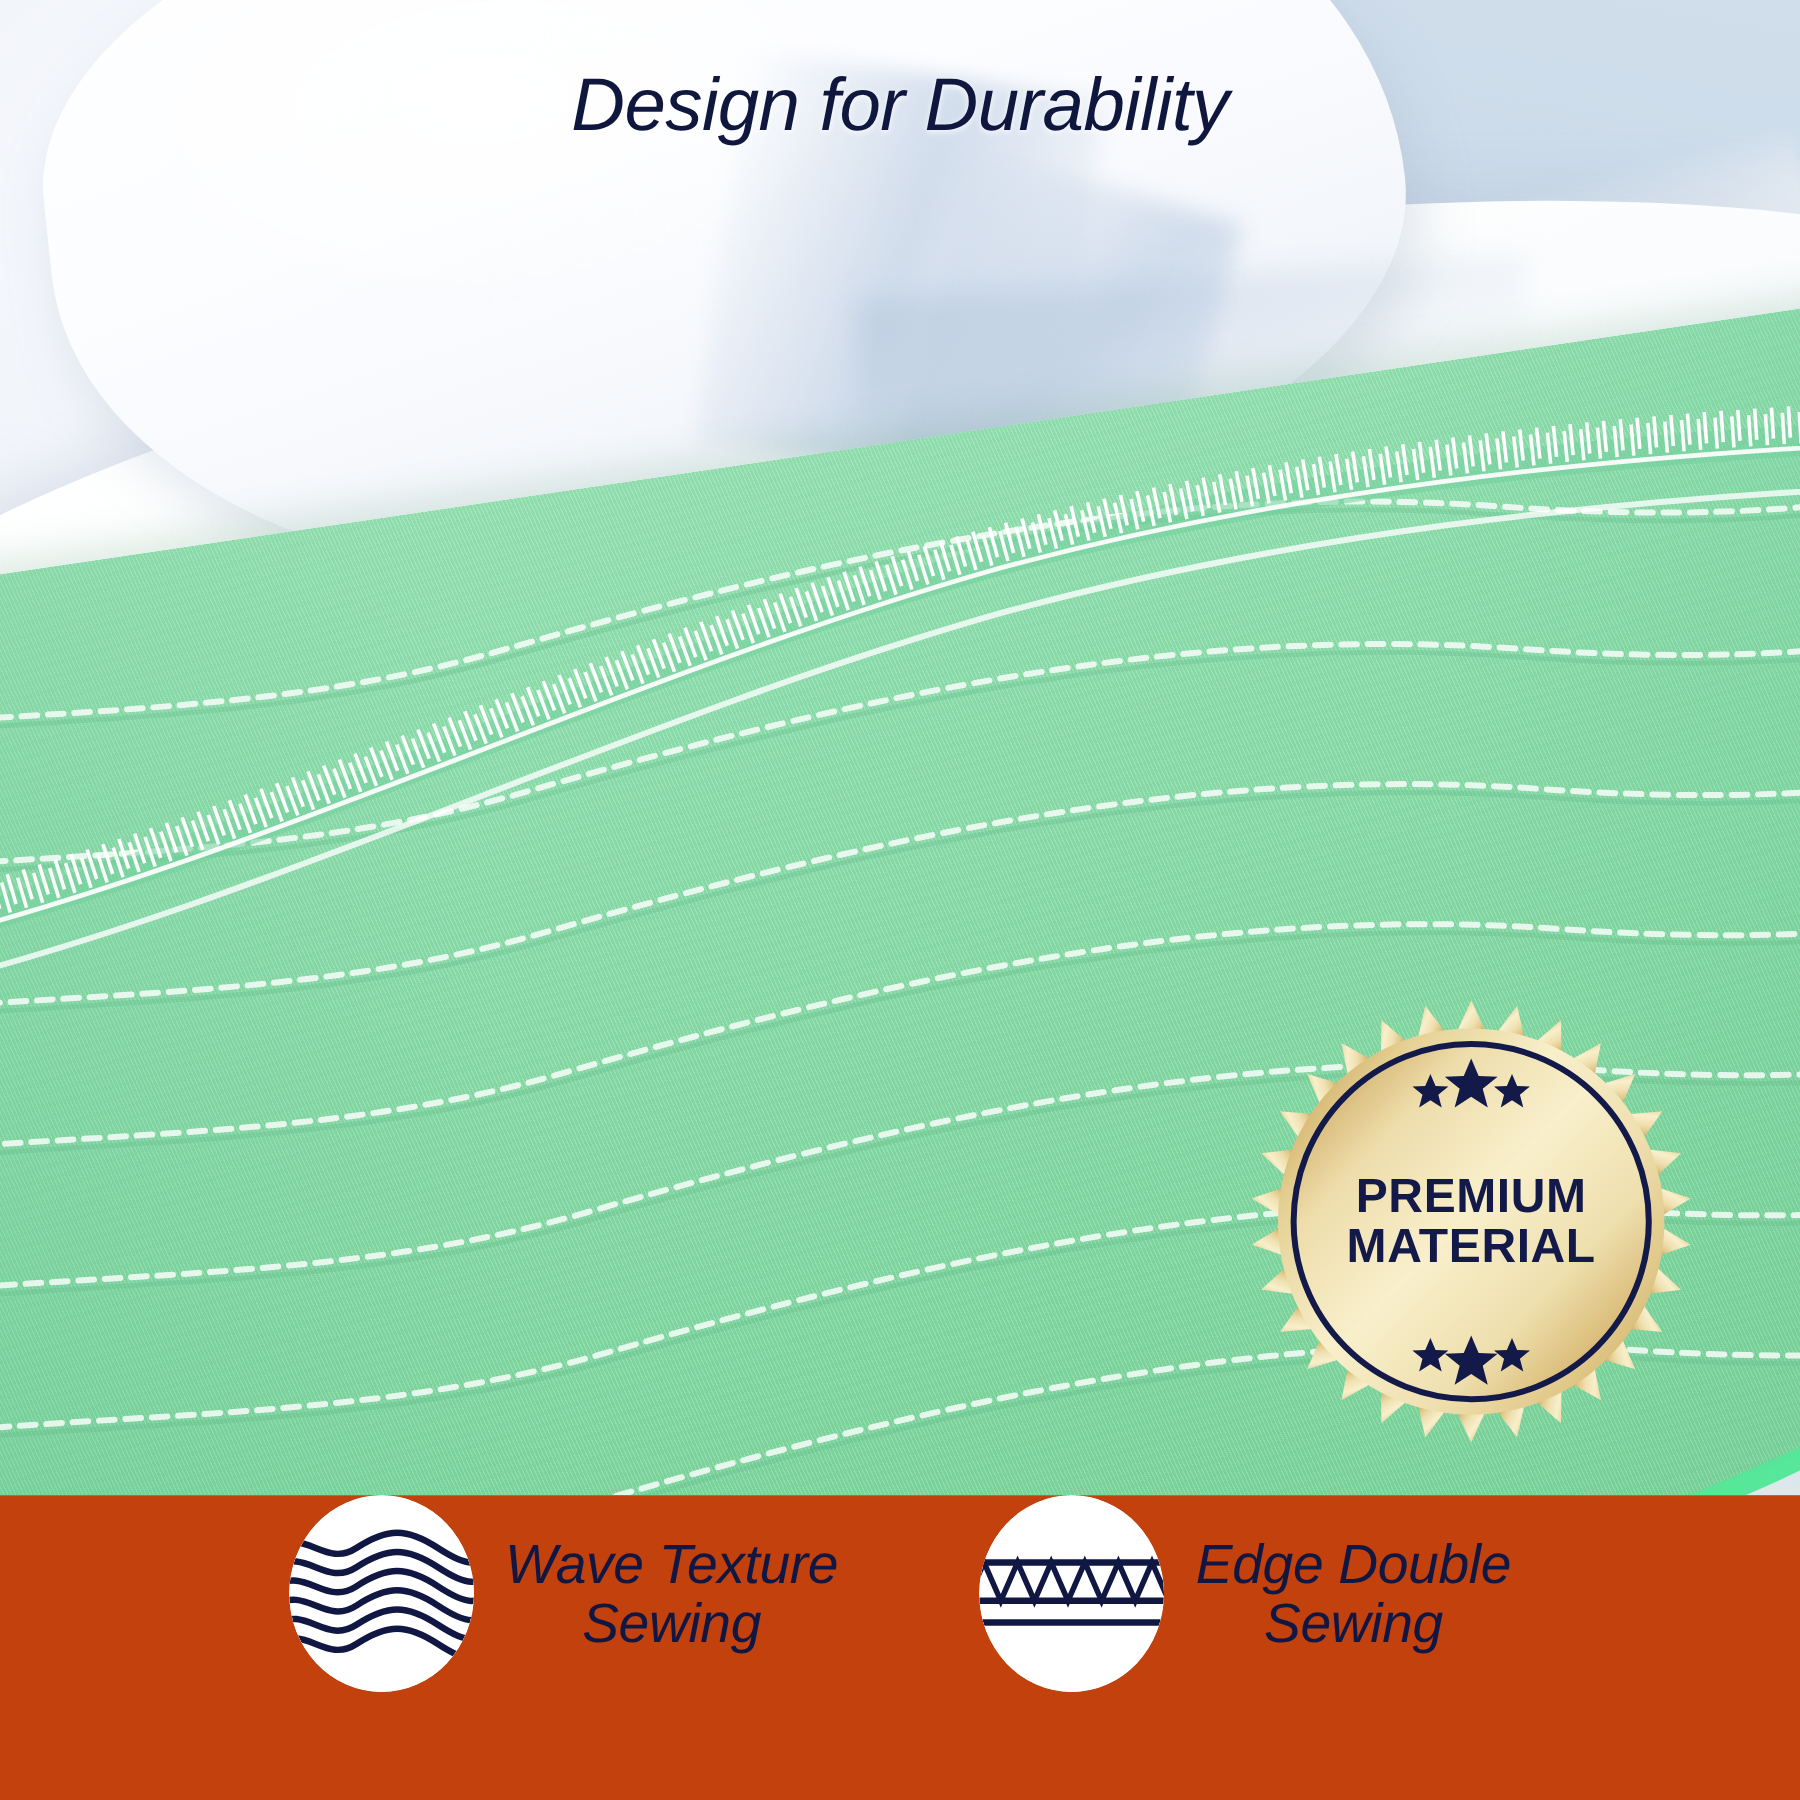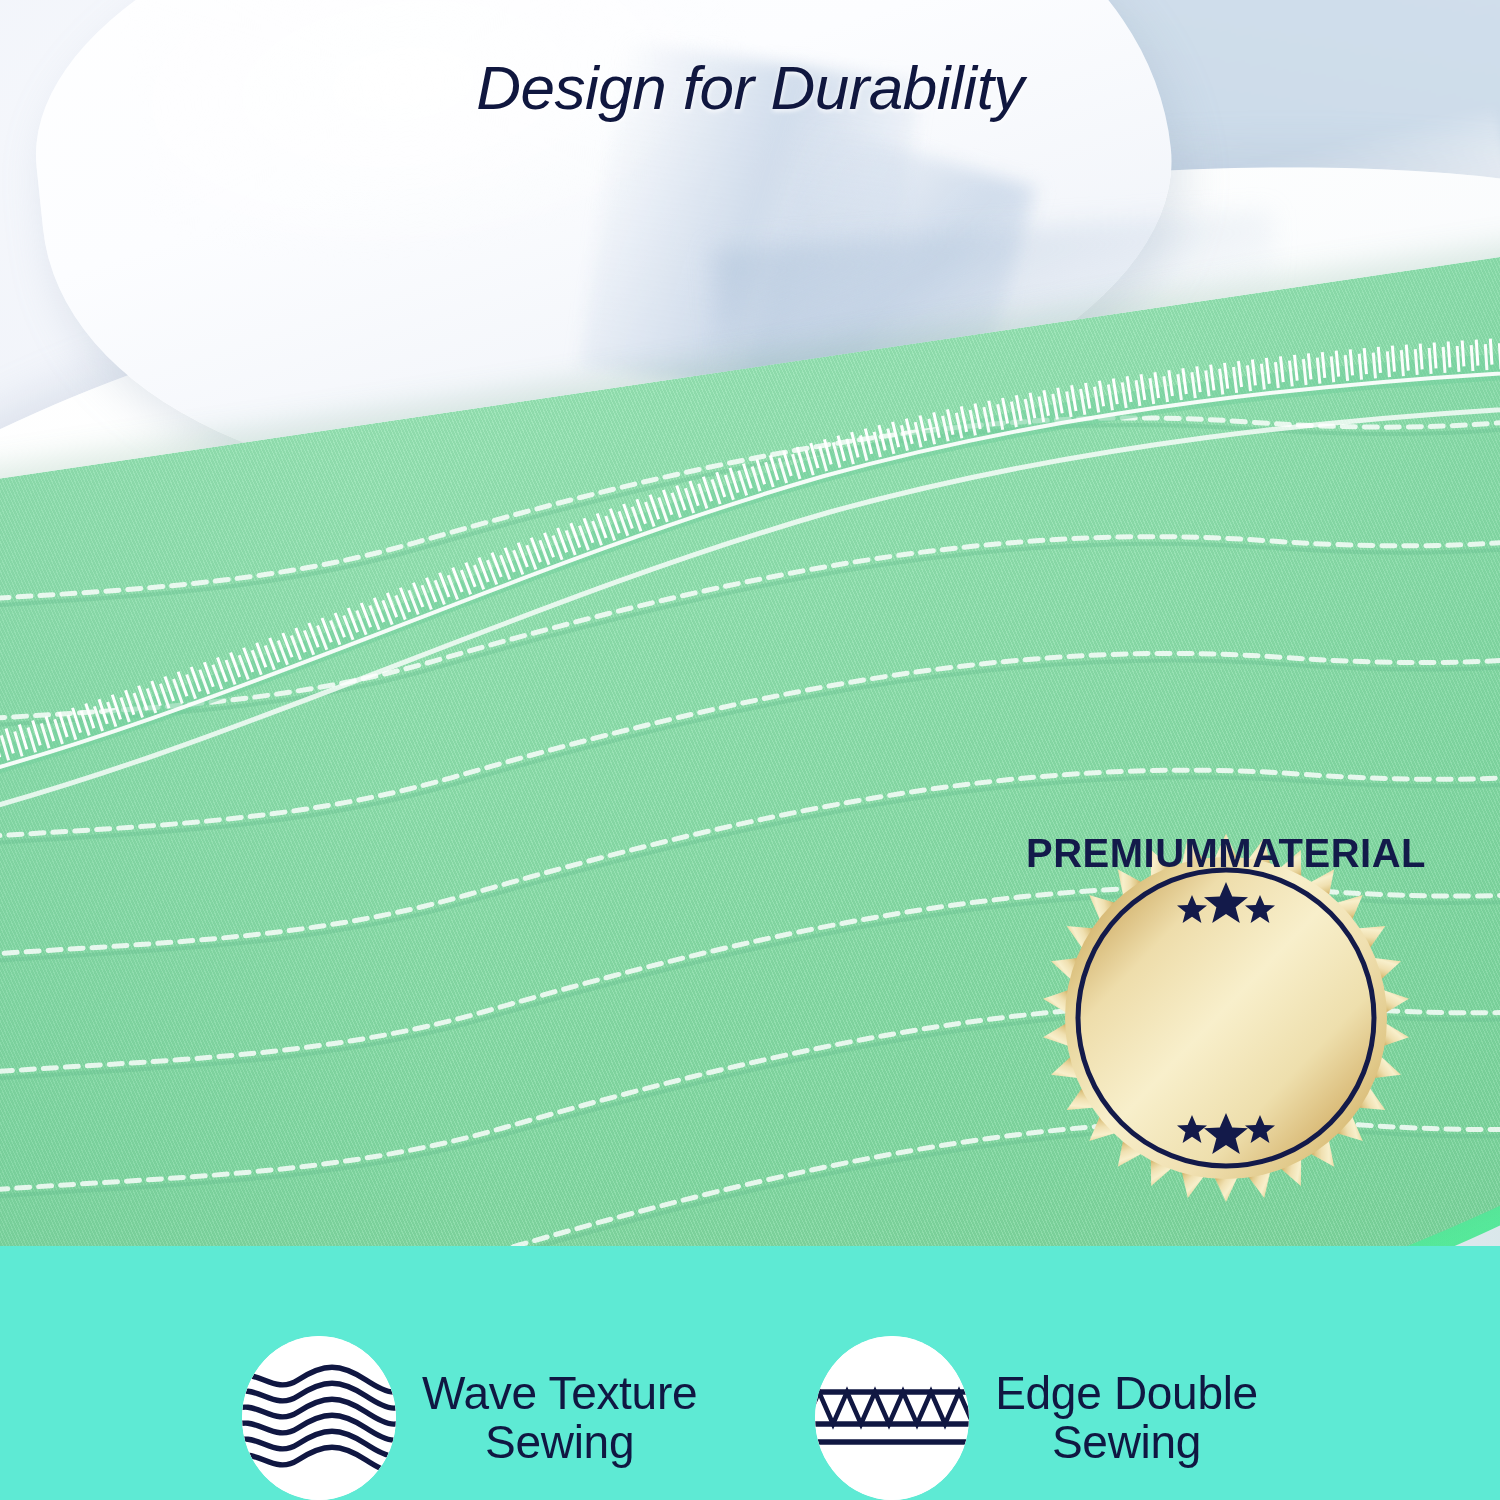--- a/index.html
+++ b/index.html
@@ -193,43 +193,45 @@
     position: absolute;
     left: 1040px; top: 832px;
     width: 372px; height: 372px;
   }
   .badge svg { display: block; }
   .badge-text {
     position: absolute;
     left: 0; top: 0;
     width: 372px; height: 372px;
     display: flex;
-    flex-direction: row;
+    flex-direction: column;
+    align-items: center;
     justify-content: center;
     pointer-events: none;
   }
   .badge-line {
     color: #131a4a;
     font-weight: 700;
     font-size: 40px;
     line-height: 1.06;
     letter-spacing: 0.5px;
   }
 
   
   .footer {
     position: absolute;
     left: 0; top: 1246px;
     width: 1500px;
     height: 254px;
-    background: #5eead4;
+    background: #c2410c;
     display: flex;
-    align-items: flex-end;
+    align-items: flex-start;
     justify-content: center;
     gap: 118px;
+    font-style: italic;
   }
   .feature {
     display: flex;
     align-items: center;
     gap: 26px;
   }
   .feature-icon {
     width: 154px;
     height: 164px;
     border-radius: 50%;

